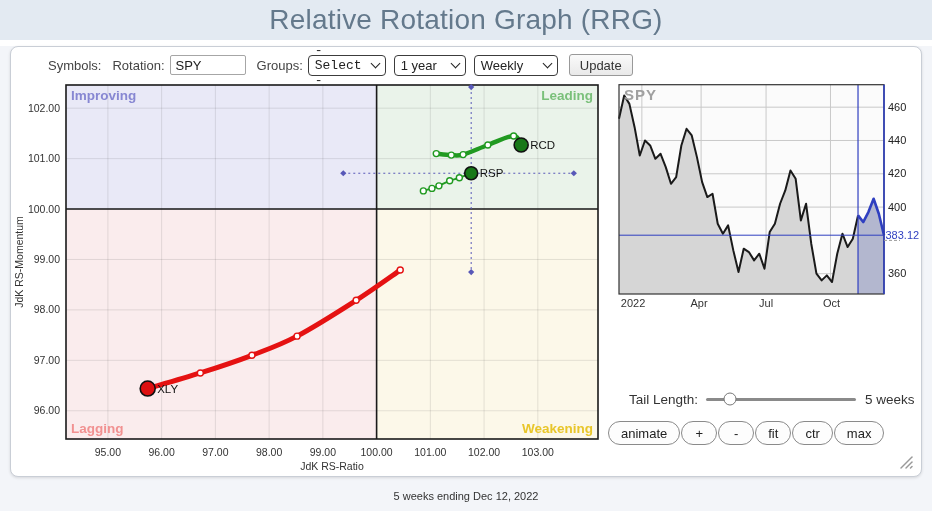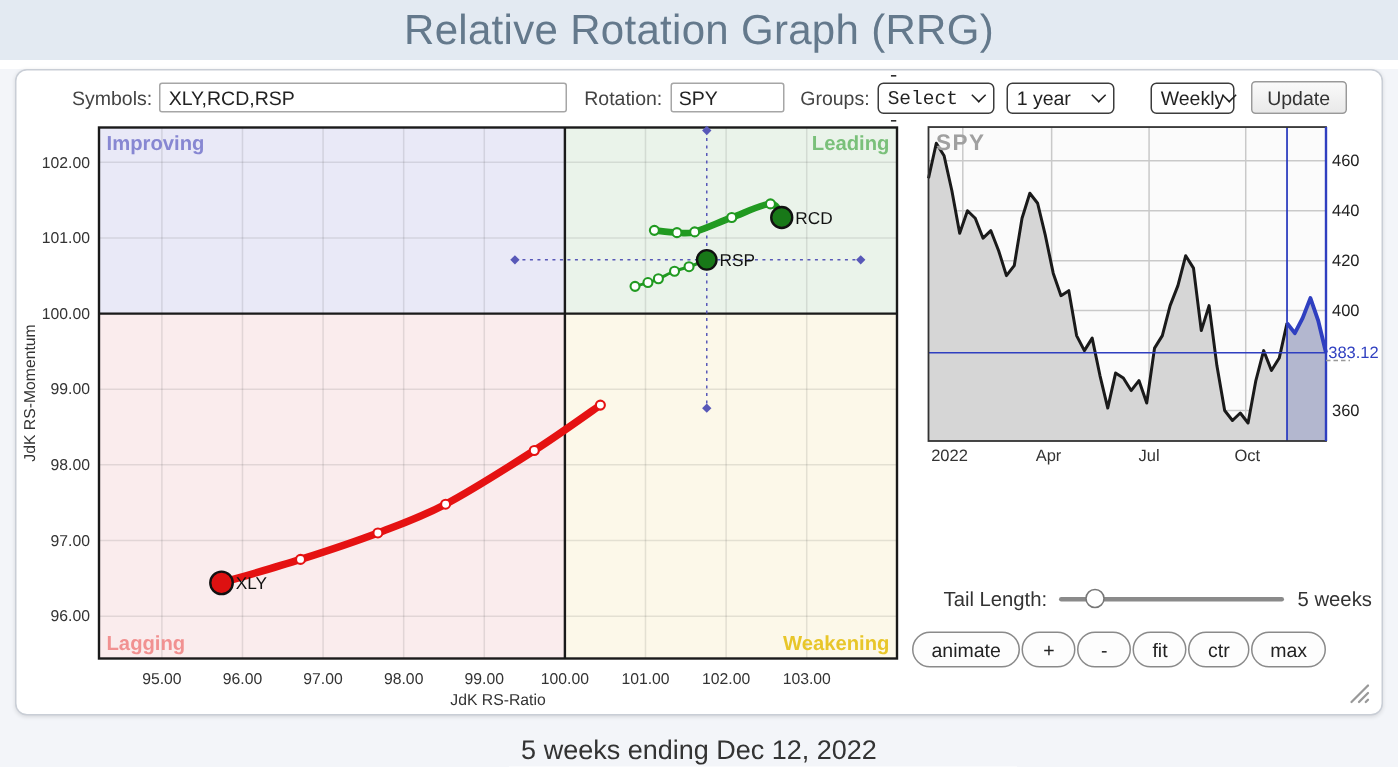--- a/index.html
+++ b/index.html
@@ -19,21 +19,21 @@
   .controls input { height: 20px; border: 1px solid #a6a6a6; border-radius: 2px; padding: 1px 5px;
                     font-family: "Liberation Sans", sans-serif; font-size: 13px; color: #222; }
   .sym-input { width: 272px; margin-left: 5px; }
   .bench-input { width: 76px; margin-left: 5px; }
   .ml10 { margin-left: 11px; }
   .select { height: 21px; border: 1px solid #3c3c3c; border-radius: 4px; background: #fff;
             display: inline-flex; align-items: center; justify-content: space-between;
             padding: 0 6px; font-size: 13px; color: #222; cursor: default; }
   .sel-groups { width: 78px; margin-left: 5px; font-family: Liberation Mono, monospace; }
   .sel-period { width: 72px; margin-left: 8px; }
-  .sel-freq  { width: 56px; margin-left: 24px; }
+  .sel-freq  { width: 84px; margin-left: 8px; }
   .chev { width: 7px; height: 7px; border-right: 1.6px solid #222; border-bottom: 1.6px solid #222;
           transform: rotate(45deg); margin-top: -3px; flex: 0 0 auto; }
   .update-btn { margin-left: 11px; height: 22px; padding: 0 10px; font-size: 13px; color: #333;
                 background: linear-gradient(#fafafa,#e9e9e9); border: 1px solid #999; border-radius: 3px; }
 
   svg { position: absolute; }
   #rrg-svg { left: 0; top: 0; }
   #spy-svg { left: 598px; top: 30px; }
 
   .tail-row { position: absolute; left: 618px; top: 343px; width: 286px; height: 18px;
@@ -44,35 +44,34 @@
   .slider .thumb { position: absolute; top: 50%; width: 13px; height: 13px; border-radius: 50%;
                    background: #fff; border: 1.5px solid #777; transform: translate(-50%,-50%); }
   .tail-value { margin-left: 9px; white-space: nowrap; }
 
   .btn-row { position: absolute; left: 597px; top: 374px; width: 290px; display: flex; gap: 1px; }
   .pill { font-family: "Liberation Sans", sans-serif; font-size: 13px; color: #222; background: #fdfdfd;
           border: 1px solid #8a8a8a; border-radius: 13px; height: 24px; padding: 0 12px; min-width: 36px; }
 
   .resize-handle { position: absolute; right: 7px; bottom: 6px; width: 16px; height: 16px; cursor: nwse-resize; }
 
-  .caption { margin-top: 13px; width: 100%; text-align: center; font-size: 18px; color: #333; }
+  .caption { margin-top: 13px; width: 100%; text-align: center; font-size: 11px; color: #333; }
 </style>
 </head>
 <body>
 
 <header class="title-bar">
   <h1>Relative Rotation Graph (RRG)</h1>
 </header>
 <div class="white-strip"></div>
 
 <div class="card">
 
   <div class="controls">
     <label>Symbols:</label>
-    <input class="sym-input" type="text" value="XLY,RCD,RSP" style="">
     <label class="ml10">Rotation:</label>
     <input class="bench-input" type="text" value="SPY" style="">
     <label class="ml10">Groups:</label>
     <div class="select sel-groups">
       <span>- Select -</span>
       <span class="chev"></span>
     </div>
     <div class="select sel-period">
       <span>1 year</span>
       <span class="chev"></span>

